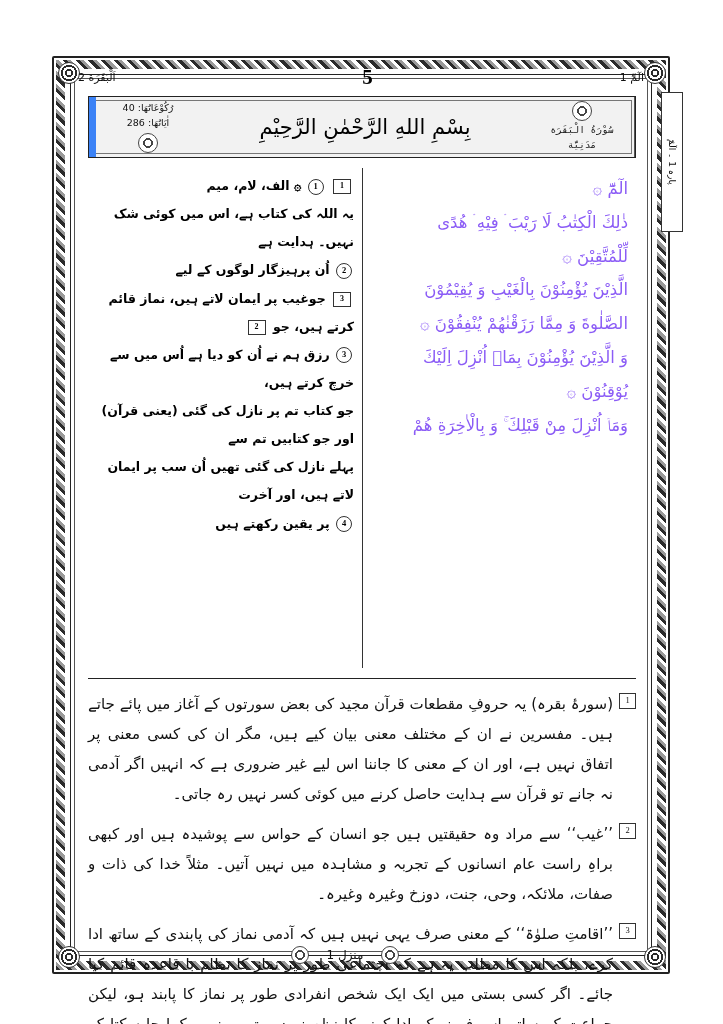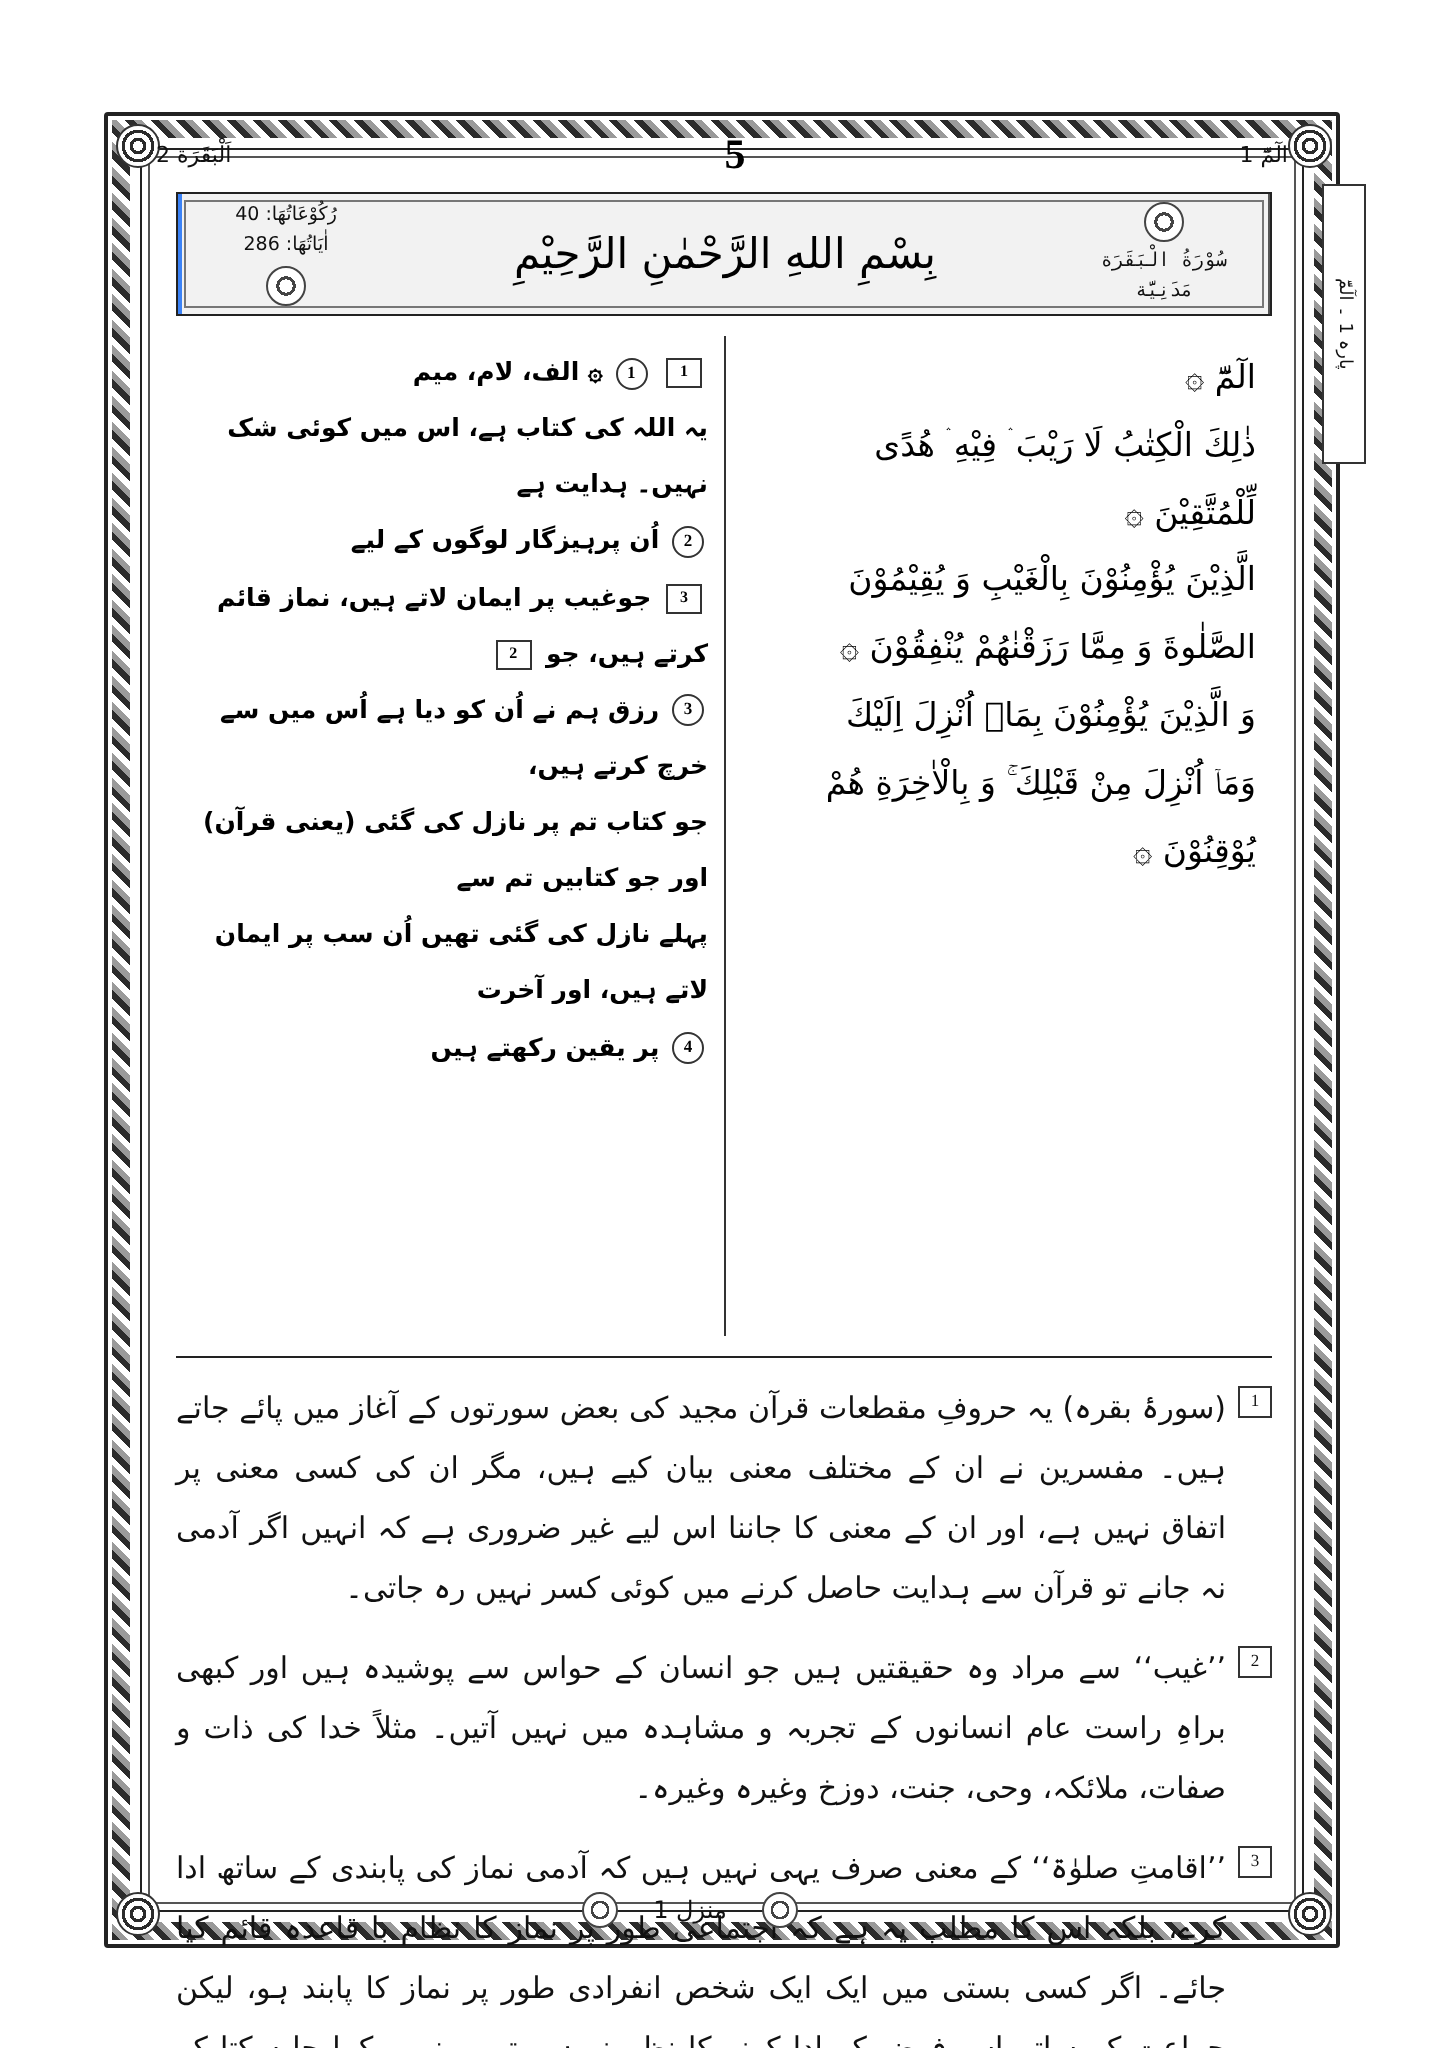--- a/index.html
+++ b/index.html
@@ -124,21 +124,21 @@
     display: flex;
     flex-direction: column;
     align-items: center;
     justify-content: center;
     font-size: 9.5px;
     line-height: 1.5;
     direction: rtl;
     position: relative;
     z-index: 2;
   }
-  .tb-cell.left-cell { border-left: 2px solid #3b82f6; align-items: center; }
+  .tb-cell.left-cell { border-left: 7px solid #3b82f6; align-items: center; }
   .tb-cell.right-cell { border-right: 1px solid #555; font-family: Liberation Mono, monospace; }
   .tb-cell .tb-line { white-space: nowrap; }
   .tb-center {
     flex: 1;
     display: flex;
     align-items: center;
     justify-content: center;
     position: relative;
     z-index: 2;
     text-align: right;
@@ -172,21 +172,21 @@
     box-sizing: border-box;
     padding: 4px 8px 0 8px;
   }
   .col-arabic {
     width: 50%;
     direction: rtl;
     text-align: right;
     font-family: "DejaVu Sans", sans-serif;
     font-size: 16.5px;
     line-height: 2.05;
-    color: #000000;
+    color: #8b5cf6;
     border-left: 1px solid #333;
   }
   .col-urdu {
     width: 50%;
     direction: rtl;
     text-align: right;
     font-family: "DejaVu Sans", sans-serif;
     font-size: 12.5px;
     line-height: 2.25;
     color: #000;
@@ -377,22 +377,22 @@
       </div>
     </div>
 
     <div class="col col-arabic">
       <div class="arabic-line">الٓمّٓ ۞</div>
       <div class="arabic-line">ذٰلِكَ الْكِتٰبُ لَا رَيْبَ ۛ فِيْهِ ۛ هُدًى</div>
       <div class="arabic-line">لِّلْمُتَّقِيْنَ ۞</div>
       <div class="arabic-line">الَّذِيْنَ يُؤْمِنُوْنَ بِالْغَيْبِ وَ يُقِيْمُوْنَ</div>
       <div class="arabic-line">الصَّلٰوةَ وَ مِمَّا رَزَقْنٰهُمْ يُنْفِقُوْنَ ۞</div>
       <div class="arabic-line">وَ الَّذِيْنَ يُؤْمِنُوْنَ بِمَاۤ اُنْزِلَ اِلَيْكَ</div>
+      <div class="arabic-line">يُوْقِنُوْنَ ۞</div>
       <div class="arabic-line">وَمَاۤ اُنْزِلَ مِنْ قَبْلِكَ ۚ وَ بِالْاٰخِرَةِ هُمْ</div>
-      <div class="arabic-line">يُوْقِنُوْنَ ۞</div>
     </div>
 
   </div>
 
   <div class="footnotes">
     <div class="fn">
       <div class="fn-num">1</div>
       <div class="fn-text">(سورۂ بقرہ) یہ حروفِ مقطعات قرآن مجید کی بعض سورتوں کے آغاز میں پائے جاتے ہیں۔ مفسرین نے ان کے مختلف معنی بیان کیے ہیں، مگر ان کی کسی معنی پر اتفاق نہیں ہے، اور ان کے معنی کا جاننا اس لیے غیر ضروری ہے کہ انہیں اگر آدمی نہ جانے تو قرآن سے ہدایت حاصل کرنے میں کوئی کسر نہیں رہ جاتی۔</div>
     </div>
     <div class="fn">

